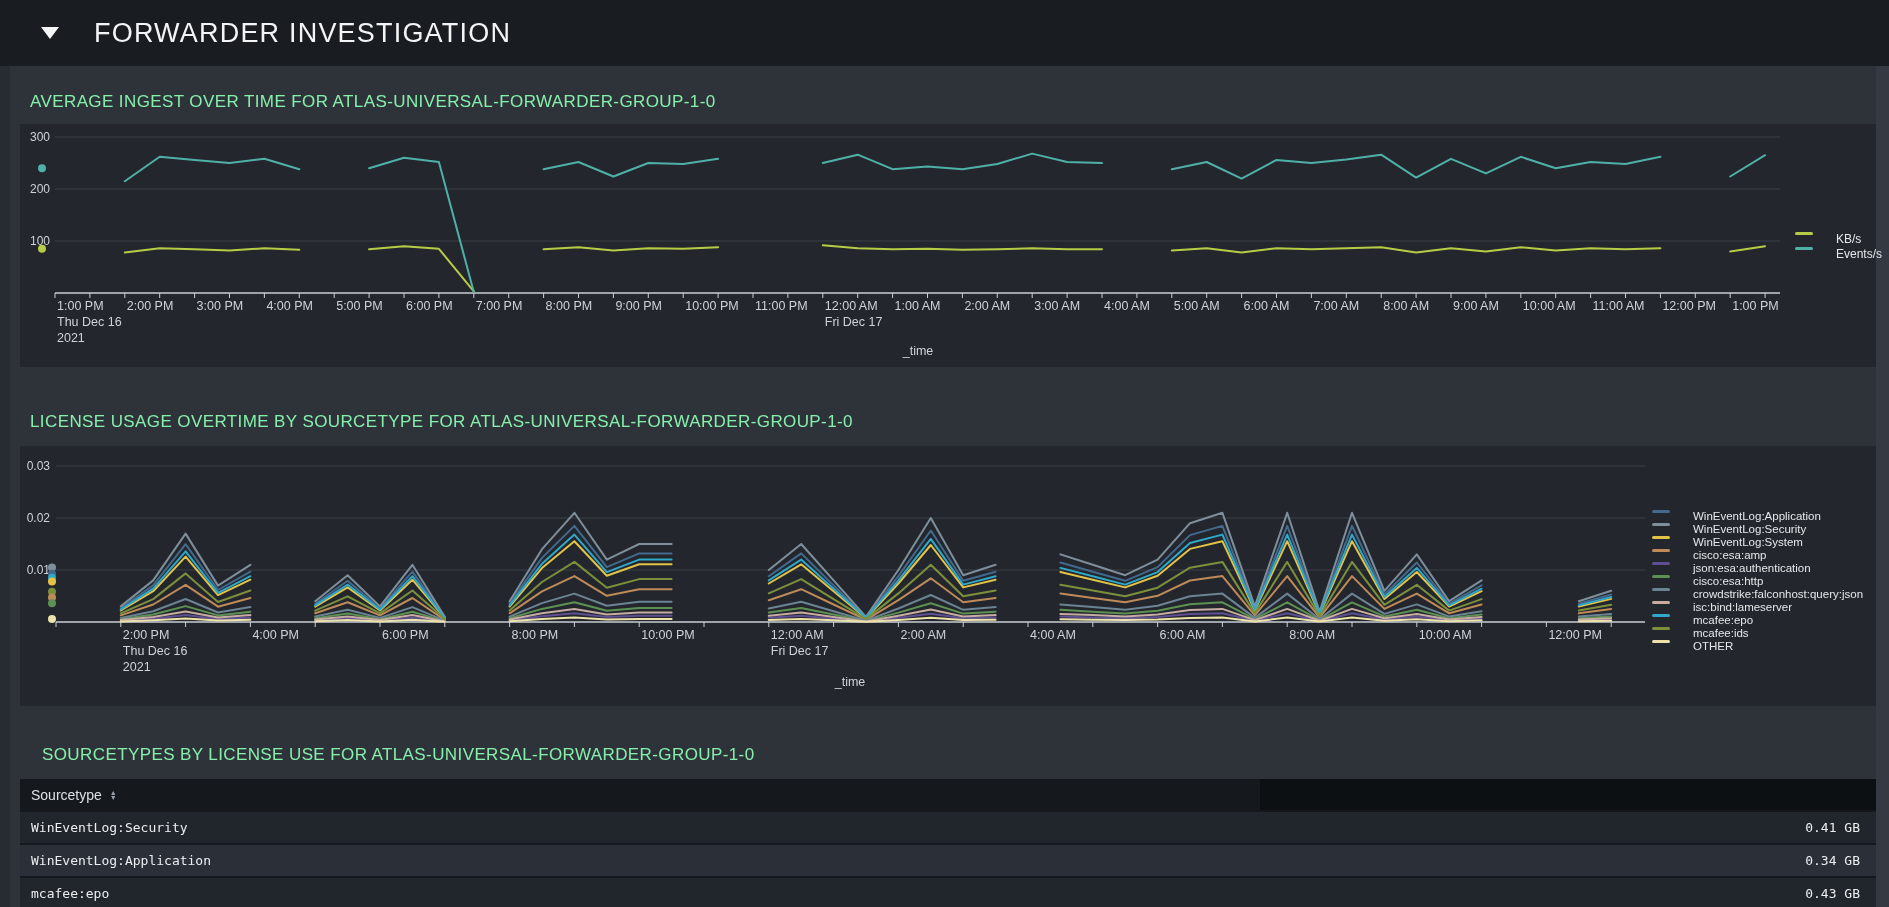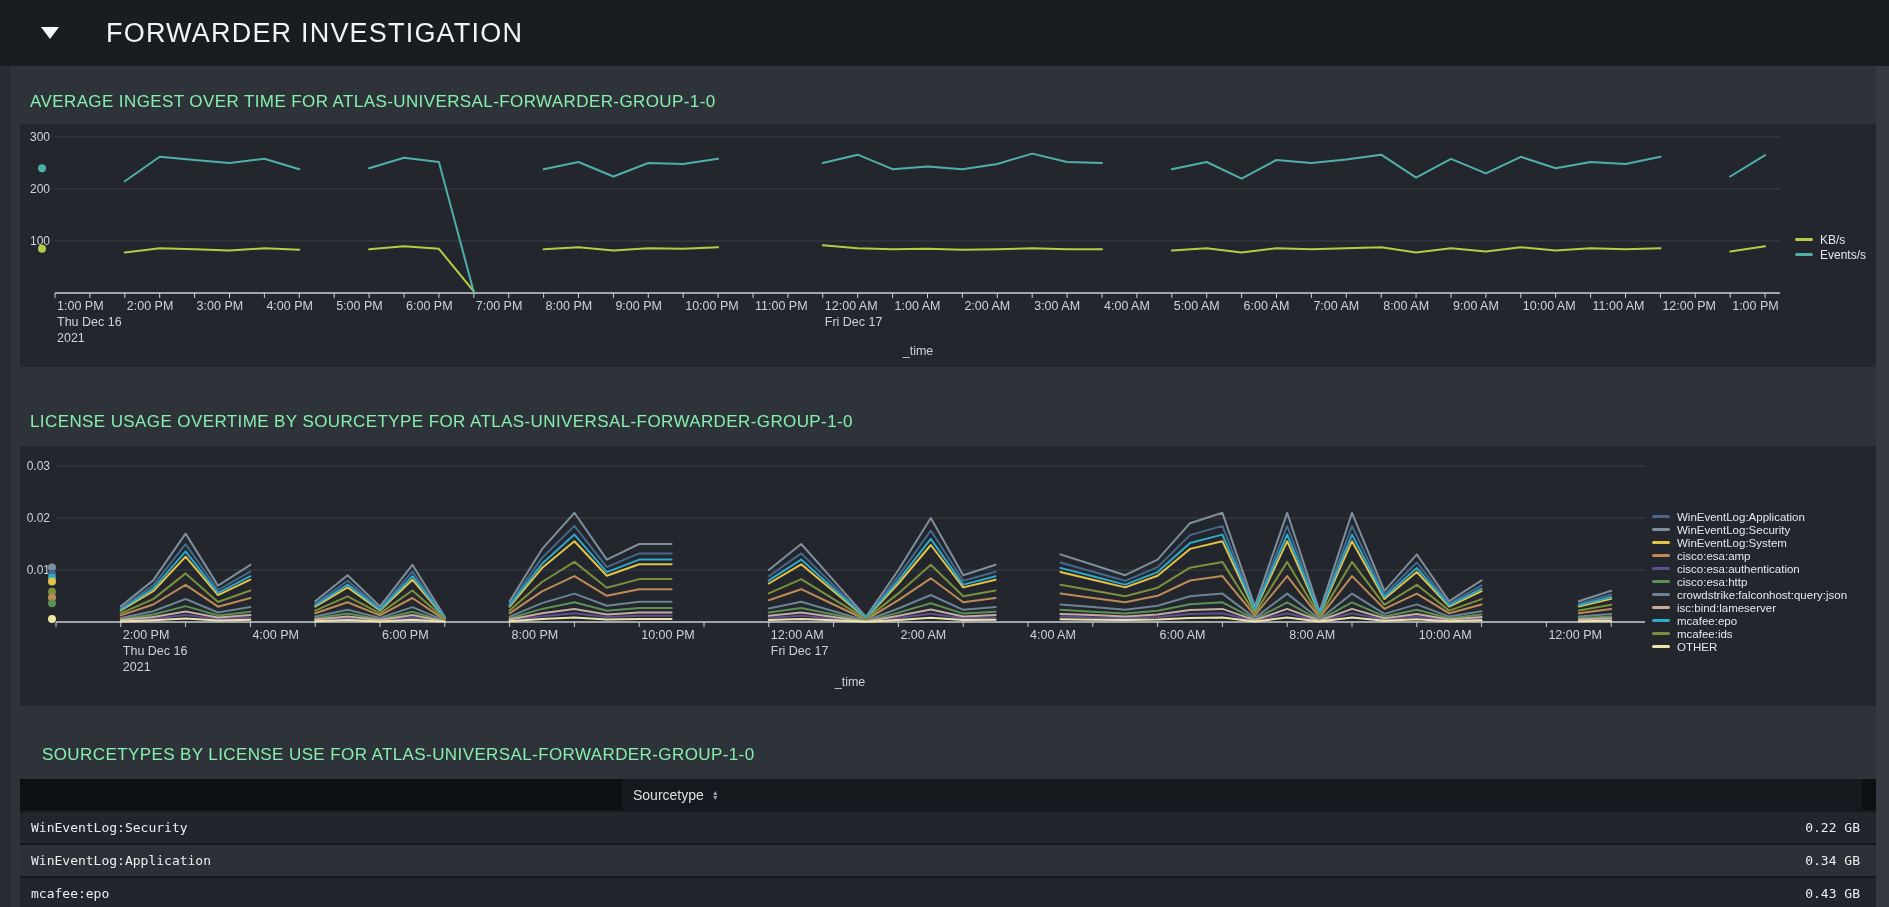--- a/index.html
+++ b/index.html
@@ -4,43 +4,43 @@
 <style>
   * { margin:0; padding:0; box-sizing:border-box; }
   html,body { width:1889px; height:907px; overflow:hidden; }
   body { background:#2e333a; font-family:"Liberation Sans", sans-serif; position:relative; }
   .left-gutter { position:absolute; left:0; top:66px; width:10px; height:841px; background:#272c32; }
   .right-gutter { position:absolute; right:0; top:66px; width:13px; height:841px; background:#343942; }
 
   .topbar { position:absolute; left:0; top:0; width:1889px; height:66px; background:#191d21; display:flex; align-items:center; }
   .collapse-btn { margin-left:38px; width:24px; height:24px; display:flex; align-items:center; justify-content:center; cursor:pointer; }
   .tri-down { width:0; height:0; border-left:9px solid transparent; border-right:9px solid transparent; border-top:12px solid #f5f6f7; }
-  .topbar-title { color:#f2f4f6; font-size:27px; letter-spacing:1.2px; margin-left:44px; font-weight:500; }
+  .topbar-title { color:#f2f4f6; font-size:27px; letter-spacing:1.2px; margin-left:32px; font-weight:500; }
 
   .panel-title { position:absolute; left:30px; color:#86efac; font-size:17px; letter-spacing:.4px; white-space:nowrap; }
   #title-ingest { top:92px; }
   #title-license { top:412px;text-align:right; }
   #title-table { top:745px;margin-left:12px; }
 
   .chart-card { position:absolute; left:20px; background:#23272d; }
   #card-ingest { top:124px; width:1856px; height:243px; }
   #card-license { top:446px; width:1856px; height:260px; }
   svg { display:block; }
 
   .legend { position:absolute; }
   #legend-ingest { left:1775px; top:108px; }
   #legend-license { left:1632px; top:64px; }
-  .legend-item { display:flex; align-items:center; height:13px; cursor:pointer; }
+  .legend-item { display:flex; height:13px; cursor:pointer;gap:16px; }
   #legend-ingest .legend-item { height:15px; }
   .legend-swatch { width:18px; height:3px; border-radius:2px; flex:none; }
   .legend-label { color:#e4e8ea; font-size:12px; margin-left:7px; white-space:nowrap; }
   #legend-license .legend-label { font-size:11.5px; }
 
   .table-wrap { position:absolute; left:20px; top:779px; width:1856px; }
-  .thead { display:flex; background:#0d1013;justify-content:flex-end; }
+  .thead { display:flex; background:#0d1013; }
   .th { background:#15181c; height:31px; display:flex; align-items:center; padding-left:11px; color:#dde1e5; font-size:14px; cursor:pointer; }
   .th-sourcetype { width:1240px; margin-right:14px; }
   .th-usage { flex:1; }
   .sort-icon { display:inline-flex; flex-direction:column; margin-left:8px; color:#9aa2ab; font-size:7px; line-height:5px; }
   .trow { display:flex; height:33px; align-items:center; border-top:2px solid #15181c; cursor:pointer; }
   .trow:nth-child(odd) { background:#21262c; }
   .trow:nth-child(even) { background:#2b3038; }
   .td-sourcetype { padding-left:11px; color:#eceef0; font-size:13px; font-family:"DejaVu Sans Mono","Liberation Mono",monospace; flex:1; }
   .td-usage { padding-right:16px; color:#eceef0; font-size:13px; font-family:"DejaVu Sans Mono","Liberation Mono",monospace; text-align:right; }
 </style>
@@ -246,21 +246,21 @@
       <div class="legend-item">
         <span class="legend-swatch" style="background: rgb(227, 195, 71);"></span>
         <span class="legend-label">WinEventLog:System</span>
       </div>
       <div class="legend-item">
         <span class="legend-swatch" style="background: rgb(189, 138, 88);"></span>
         <span class="legend-label">cisco:esa:amp</span>
       </div>
       <div class="legend-item">
         <span class="legend-swatch" style="background: rgb(93, 79, 145);"></span>
-        <span class="legend-label">cisco:esa:authentication</span>
+        <span class="legend-label">json:esa:authentication</span>
       </div>
       <div class="legend-item">
         <span class="legend-swatch" style="background: rgb(93, 145, 84);"></span>
         <span class="legend-label">cisco:esa:http</span>
       </div>
       <div class="legend-item">
         <span class="legend-swatch" style="background: rgb(107, 131, 147);"></span>
         <span class="legend-label">crowdstrike:falconhost:query:json</span>
       </div>
       <div class="legend-item">
@@ -289,21 +289,21 @@
       <span>Sourcetype</span>
       <span class="sort-icon">
           <span>▲</span>
           <span>▼</span>
         </span>
     </div>
   </div>
   <div id="tbody">
       <div class="trow">
         <div class="td-sourcetype">WinEventLog:Security</div>
-        <div class="td-usage">0.22 GB</div>
+        <div class="td-usage">0.41 GB</div>
       </div>
       <div class="trow">
         <div class="td-sourcetype">WinEventLog:Application</div>
         <div class="td-usage">0.34 GB</div>
       </div>
       <div class="trow">
         <div class="td-sourcetype">mcafee:epo</div>
         <div class="td-usage">0.43 GB</div>
       </div>
     </div>

